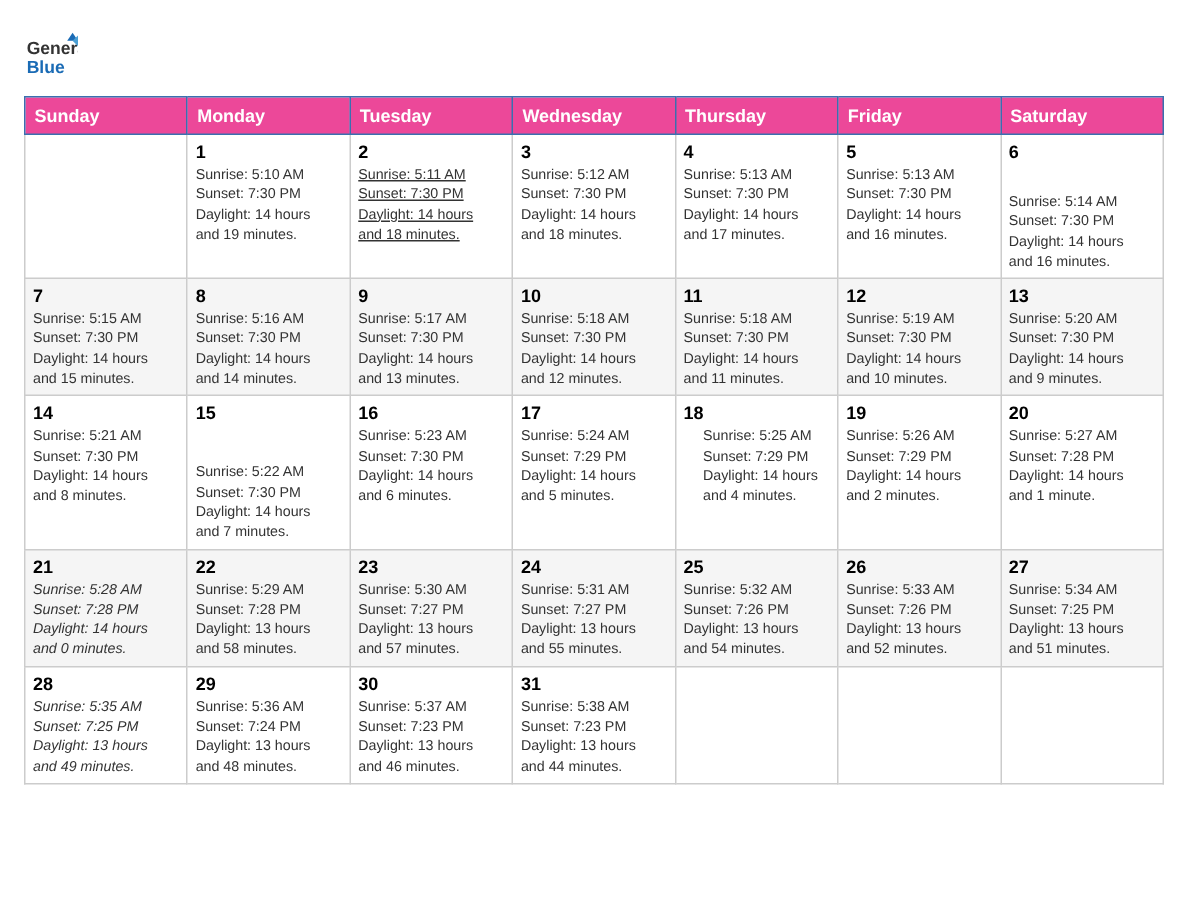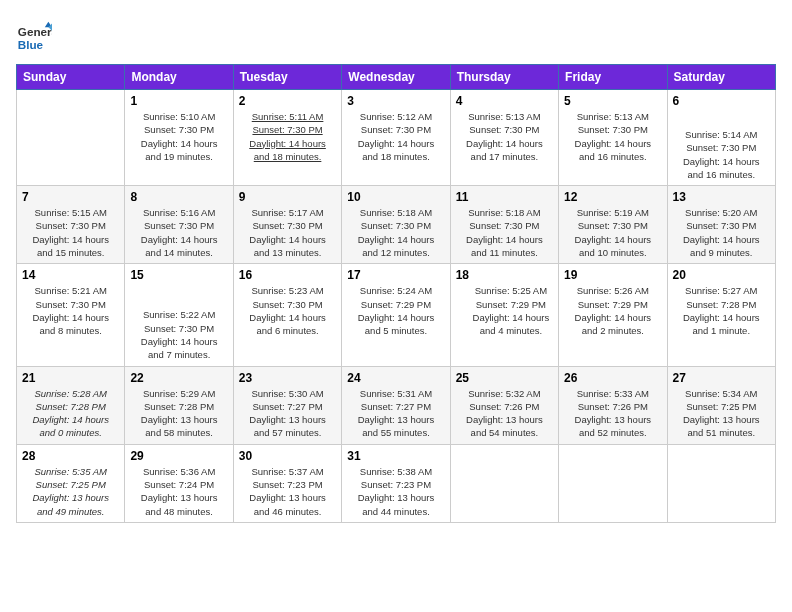--- a/index.html
+++ b/index.html
@@ -46,21 +46,21 @@
       font-size: 14px;
       color: #333;
       margin-top: 2px;
     }
     table {
       width: 100%;
       border-collapse: collapse;
       font-size: 10.5px;
     }
     thead tr th {
-      background: #6d28d9;
+      background: #ec4899;
       color: #fff;
       text-align: left;
       padding: 5px 6px;
       font-size: 12px;
       font-weight: bold;
       border: 1px solid #3a6faf;
     }
     tbody tr td {
       border: 1px solid #ccc;
       vertical-align: top;
@@ -75,21 +75,20 @@
     .day-num {
       font-weight: bold;
       font-size: 12px;
       margin-bottom: 2px;
       display: block;
     }
     .day-info {
       font-size: 9.5px;
       color: #333;
       line-height: 1.4;
-      text-align: center;
     }
     .empty { background: #fff !important; }
   </style>
 </head>
 <body>
 
 <div class="header">
   <div class="logo">
     <svg class="logo-icon" viewBox="0 0 40 40">
       <rect x="0" y="0" width="40" height="40" fill="white"></rect>

